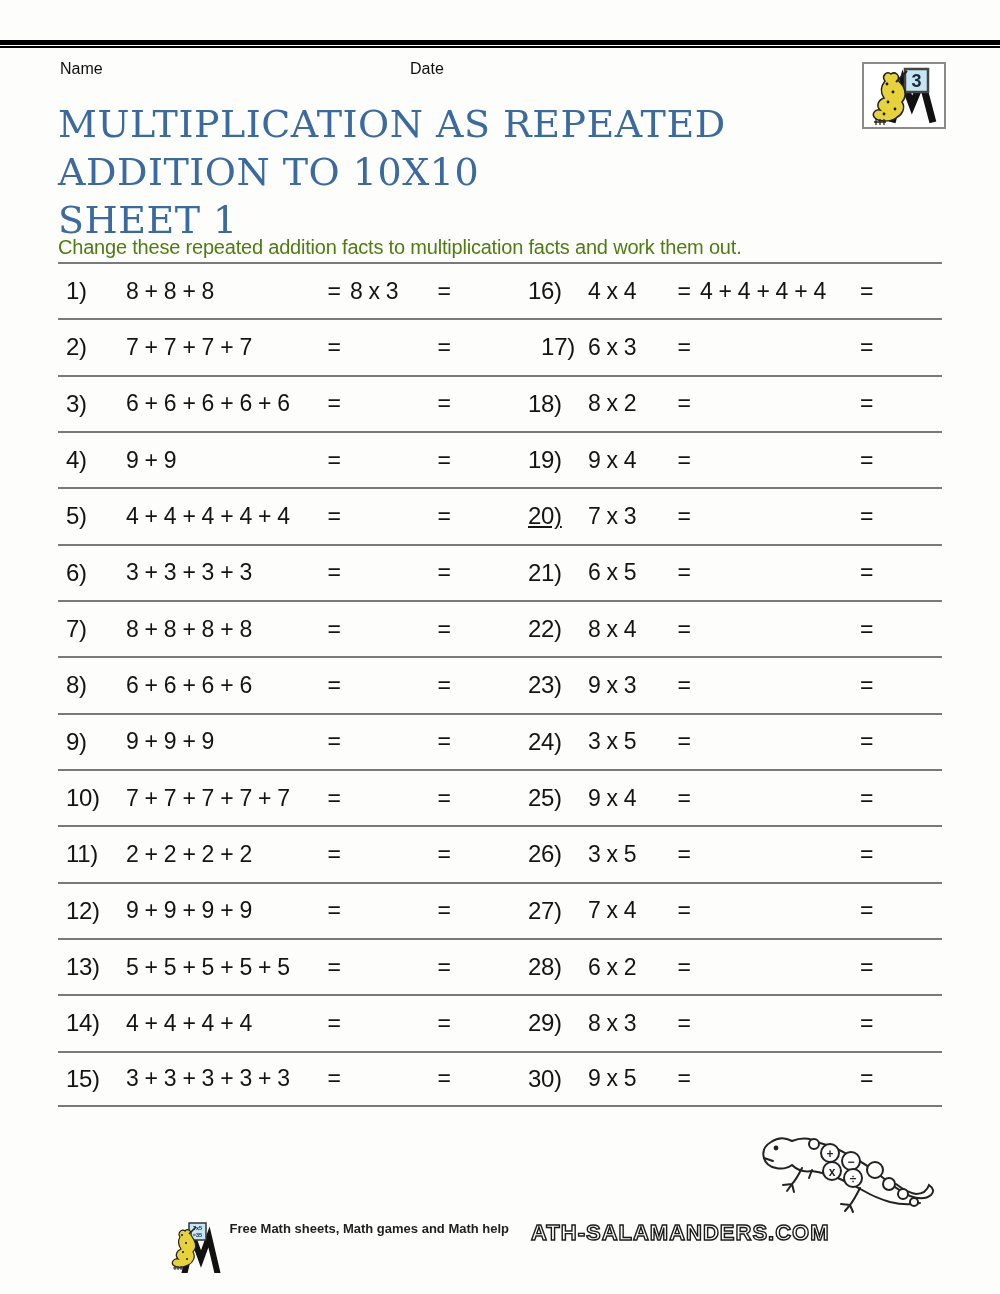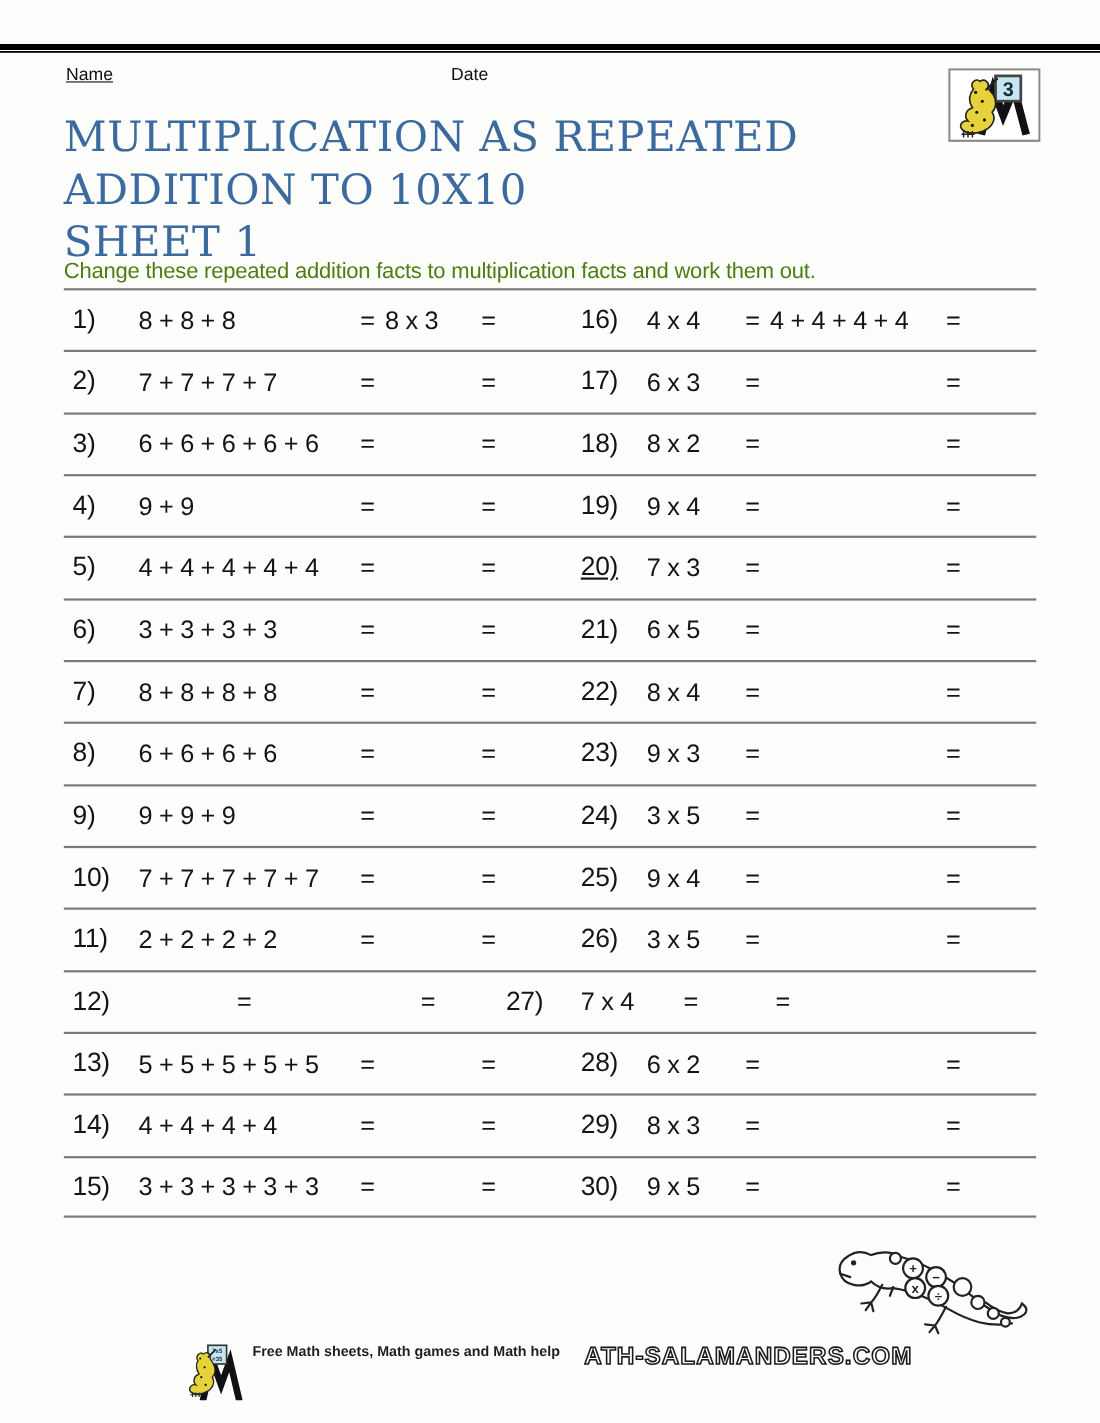--- a/index.html
+++ b/index.html
@@ -13,21 +13,21 @@
   html,body{margin:0;padding:0;}
   body{
     width:1000px;height:1294px;position:relative;background:#fdfdfc;
     font-family:"Liberation Sans",sans-serif;color:#141414;overflow:hidden;
   }
   .topbar{
     position:absolute;top:40px;left:0;width:1000px;height:8px;
     background:linear-gradient(to bottom,#000 0,#000 5px,#fff 5px,#fff 6px,#000 6px,#000 8px);
   }
   .field-label{position:absolute;top:60px;font-size:16px;color:#0f0f0f;}
-  .name-label{left:60px;text-decoration:underline;}
+  .name-label{left:60px;}
   .date-label{left:410px;}
   .logo-box{position:absolute;left:862px;top:62px;width:84px;height:67px;}
   .page-title{
     position:absolute;left:58px;top:100px;width:820px;
     font-family:"DejaVu Serif","Liberation Serif",serif;
     font-size:38px;line-height:48px;color:var(--title-blue);
     letter-spacing:.5px;
   }
   .instruction{
     position:absolute;left:58px;top:200px;width:900px;
@@ -106,21 +106,21 @@
     <div class="cell c-eq c-eq-last">=</div>
   </div>
 
   <div class="row">
     <div class="cell c-num">2)</div>
     <div class="cell">7 + 7 + 7 + 7</div>
     <div class="cell c-eq">=</div>
     <div class="cell"></div>
     <div class="cell c-eq">=</div>
     <div class="cell"></div>
-    <div class="cell c-num" style="padding-left:0;">17)</div>
+    <div class="cell c-num" style="padding-left:0;text-align:center;">17)</div>
     <div class="cell">6 x 3</div>
     <div class="cell c-eq">=</div>
     <div class="cell"></div>
     <div class="cell c-eq c-eq-last">=</div>
   </div>
 
   <div class="row">
     <div class="cell c-num">3)</div>
     <div class="cell">6 + 6 + 6 + 6 + 6</div>
     <div class="cell c-eq">=</div>
@@ -241,20 +241,21 @@
     <div class="cell"></div>
     <div class="cell c-num" style="padding-left:0;">26)</div>
     <div class="cell">3 x 5</div>
     <div class="cell c-eq">=</div>
     <div class="cell"></div>
     <div class="cell c-eq c-eq-last">=</div>
   </div>
 
   <div class="row">
     <div class="cell c-num">12)</div>
+    <div class="cell">9 + 9 + 9 + 9</div>
     <div class="cell c-eq">=</div>
     <div class="cell"></div>
     <div class="cell c-eq">=</div>
     <div class="cell"></div>
     <div class="cell c-num" style="padding-left:0;">27)</div>
     <div class="cell">7 x 4</div>
     <div class="cell c-eq">=</div>
     <div class="cell"></div>
     <div class="cell c-eq c-eq-last">=</div>
   </div>

